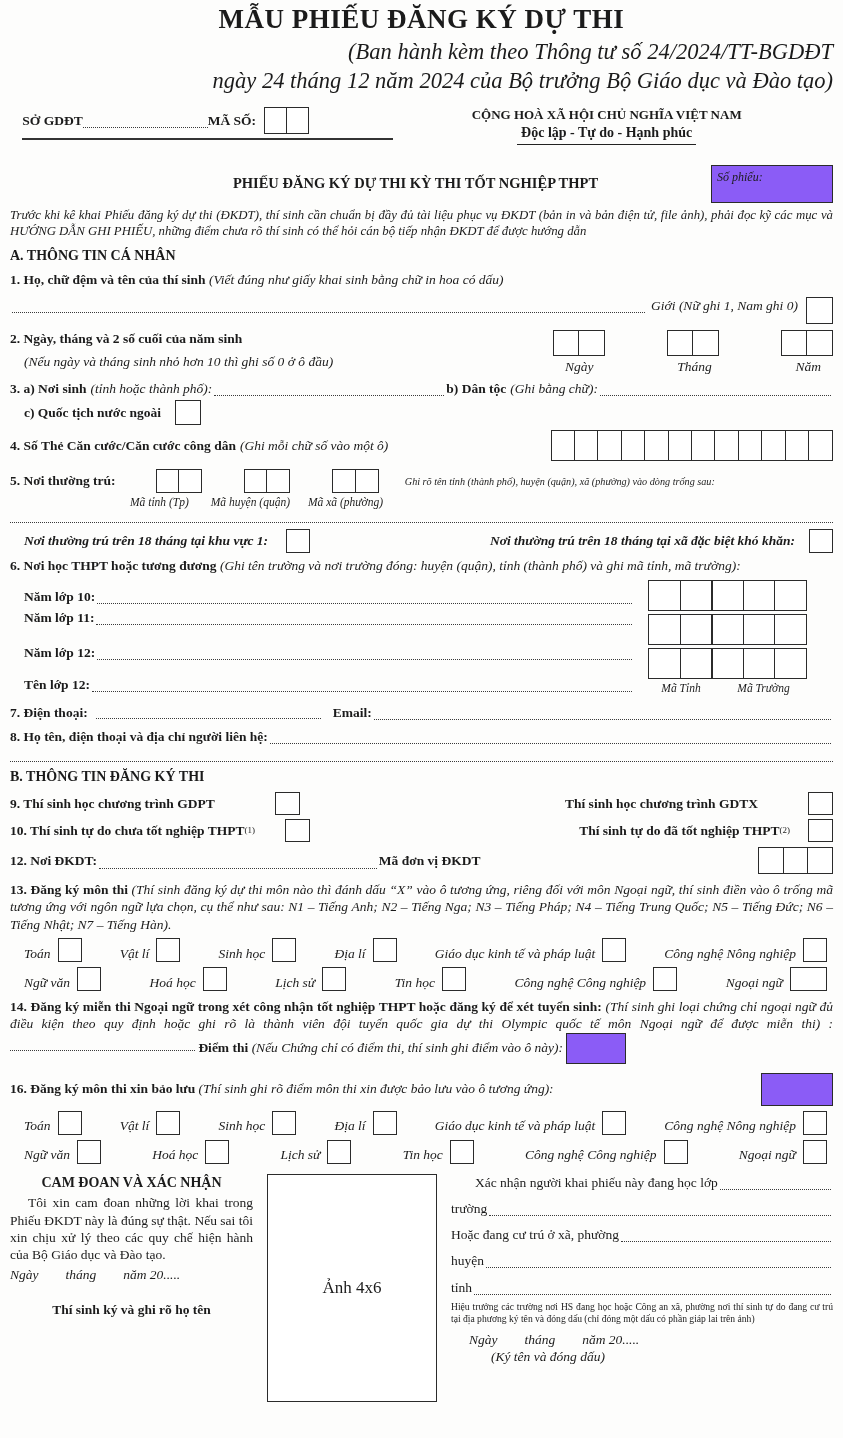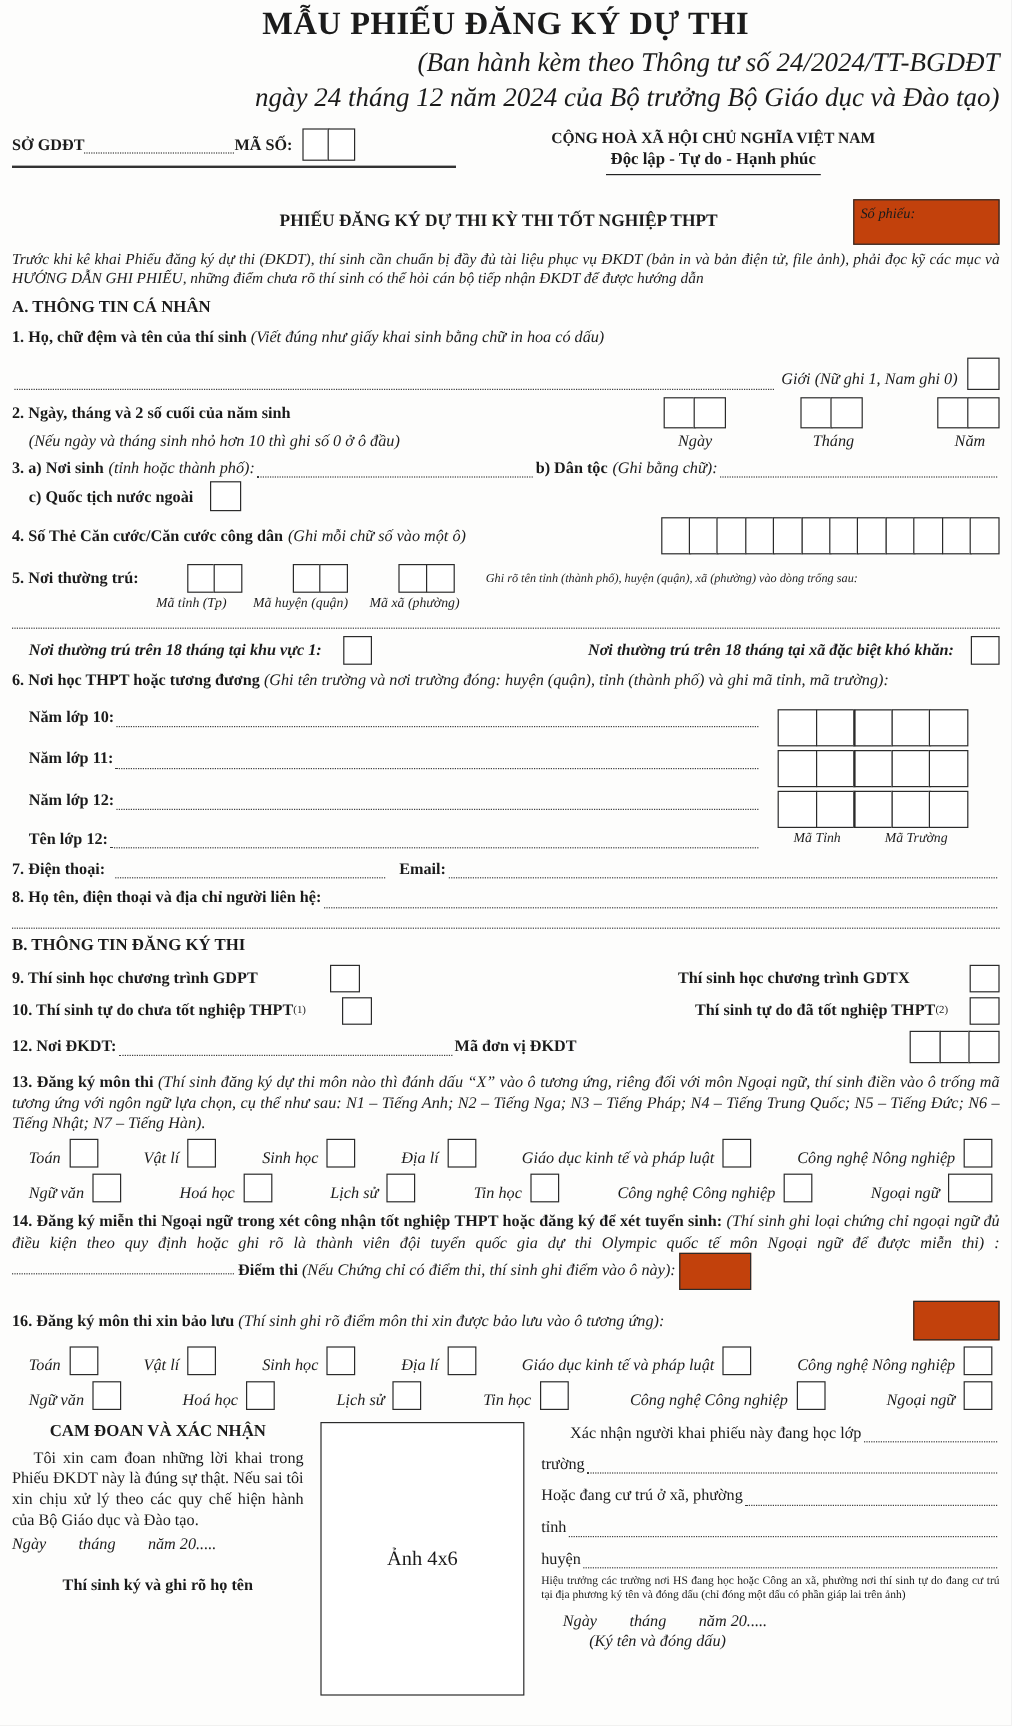--- a/index.html
+++ b/index.html
@@ -10,42 +10,42 @@
     font-size:13.5px;line-height:1.28;
     padding:2px 10px 8px 10px;position:relative;
   }
   .b{font-weight:bold}
   .it{font-style:italic}
   .bi{font-weight:bold;font-style:italic}
   .center{text-align:center}
   .pre{white-space:pre-wrap}
   .title{font-size:27px;font-weight:bold;text-align:center;margin-top:0;letter-spacing:.5px}
   .subtitle{font-size:22.5px;font-style:italic;text-align:right;line-height:1.3}
-  .row{display:flex;align-items:flex-end}
+  .row{display:flex;align-items:flex-start}
   .rowc{display:flex;align-items:center}
   .dots{flex:1;border-bottom:1.4px dotted #3a3a3a;min-height:15px;margin:0 2px}
   .dseg{display:inline-block;border-bottom:1.4px dotted #3a3a3a;height:14px;vertical-align:baseline}
   .bx{display:inline-block;width:24px;height:24px;border:1.6px solid #2b2b2b;background:#fff;box-sizing:border-box;vertical-align:middle}
   .pair{display:inline-flex}
   .pair .bx+.bx{margin-left:-1.6px}
   .idrow{display:inline-flex}
   .idrow .bx{width:25px;height:31px}
   .idrow .bx+.bx{margin-left:-1.6px}
   .sep-dotted{border-bottom:1.6px dotted #3a3a3a;height:2px;margin:10px 0 6px 0}
   .subj-row{display:flex;justify-content:space-between;align-items:center;margin:5px 6px 5px 14px}
   .subj-cell{display:inline-flex;align-items:flex-end;gap:7px}
   .subj-cell .lbl{font-style:italic}
   .gridrow{display:flex}
   .gridrow .cell{width:33px;height:31px;border:1.4px solid #2b2b2b;box-sizing:border-box;background:#fff}
   .gridrow .cell+.cell{margin-left:-1.4px}
   sup{font-size:9px}
   .small-note{font-size:10.2px;font-style:italic}
   .tiny{font-size:9.6px;line-height:1.25;text-align:justify}
-  .hdr2{display:flex;justify-content:flex-start;align-items:flex-start;margin-top:12px}
-  .boxwide{display:inline-block;border:1.8px solid #2b2b2b;background:#c2410c;box-sizing:border-box;vertical-align:middle}
+  .hdr2{display:flex;justify-content:center;align-items:flex-start;margin-top:12px}
+  .boxwide{display:inline-block;border:1.8px solid #2b2b2b;background:#8b5cf6;box-sizing:border-box;vertical-align:middle}
   .para{text-align:justify;margin-top:7px}
   .item-label{font-weight:bold}
   .photo{width:168px;height:226px;border:1.6px solid #2b2b2b;display:flex;align-items:center;justify-content:center;font-size:17px;background:#fff}
   .bottom{display:flex;gap:14px;margin-top:10px}
   .bottom .colL{width:243px}
   .bottom .colR{flex:1}
   .underline-th{border-bottom:2px solid #333}
 </style>
 </head>
 <body>
@@ -198,21 +198,21 @@
     <div>
       <span class="item-label">6. Nơi học THPT hoặc tương đương</span>
       <span class="it">(Ghi tên trường và nơi trường đóng: huyện (quận), tỉnh (thành phố) và ghi mã tỉnh, mã trường):</span>
     </div>
     <div class="row" style="margin-top:2px">
       <div style="flex:1">
         <div class="row" style="margin-top:12px">
             <span class="b" style="margin-left:14px">Năm lớp 10:</span>
             <span class="dots"></span>
           </div>
-        <div class="row" style="margin-top:17px">
+        <div class="row" style="margin-top:4px">
             <span class="b" style="margin-left:14px">Năm lớp 11:</span>
             <span class="dots"></span>
           </div>
         <div class="row" style="margin-top:17px">
             <span class="b" style="margin-left:14px">Năm lớp 12:</span>
             <span class="dots"></span>
           </div>
         <div class="row" style="margin-top:15px">
             <span class="b" style="margin-left:14px">Tên lớp 12:</span>
             <span class="dots"></span>
@@ -440,25 +440,25 @@
         </div>
       <div class="row" style="margin-top:9px">
           <span>trường</span>
           <span class="dots"></span>
         </div>
       <div class="row" style="margin-top:9px">
           <span>Hoặc đang cư trú ở xã, phường</span>
           <span class="dots"></span>
         </div>
       <div class="row" style="margin-top:9px">
+          <span>huyện</span>
+          <span class="dots"></span>
+        </div>
+      <div class="row" style="margin-top:9px">
           <span>tỉnh</span>
-          <span class="dots"></span>
-        </div>
-      <div class="row" style="margin-top:9px">
-          <span>huyện</span>
           <span class="dots"></span>
         </div>
       <div class="tiny" style="margin-top:5px">Hiệu trưởng các trường nơi HS đang học hoặc Công an xã, phường nơi thí sinh tự do đang cư trú tại địa phương ký tên và đóng dấu (chỉ đóng một dấu có phần giáp lai trên ảnh)</div>
       <div class="it pre" style="margin-top:6px;margin-left:18px">Ngày        tháng        năm 20.....</div>
       <div class="it" style="margin-left:40px">(Ký tên và đóng dấu)</div>
     </div>
   </div>
 
 </div>
 

